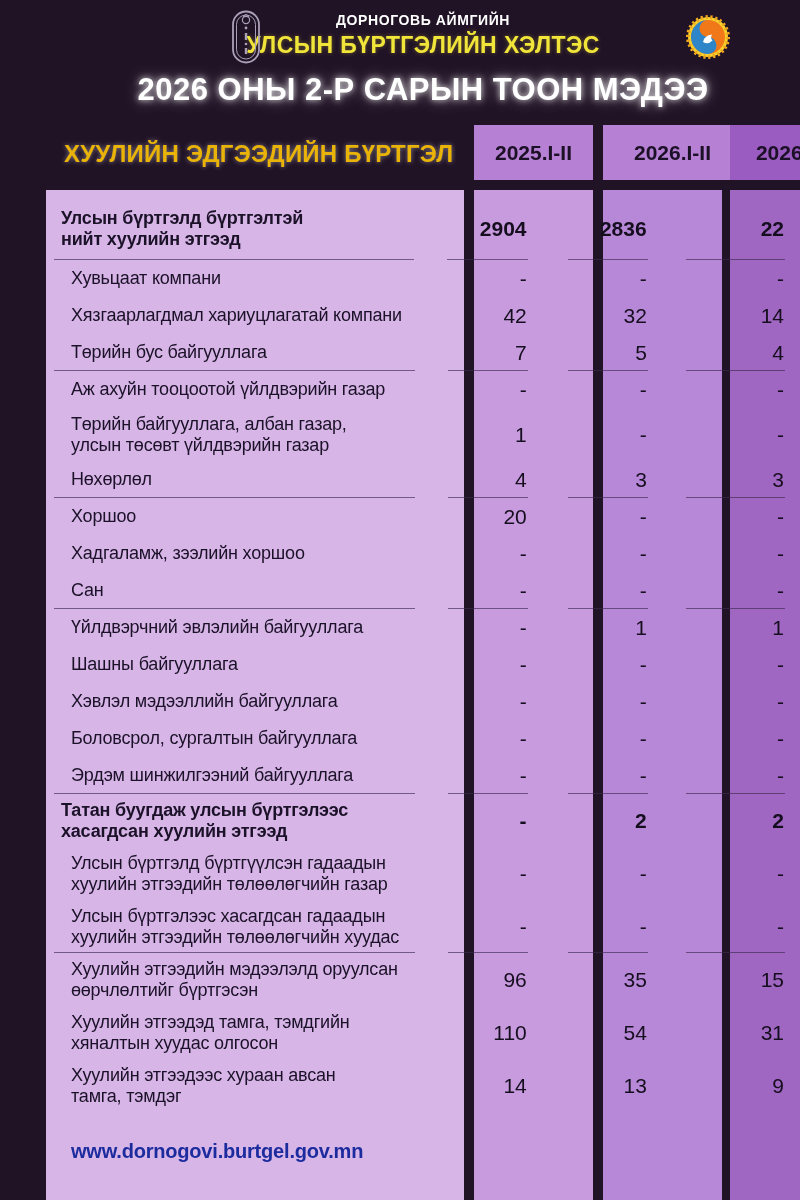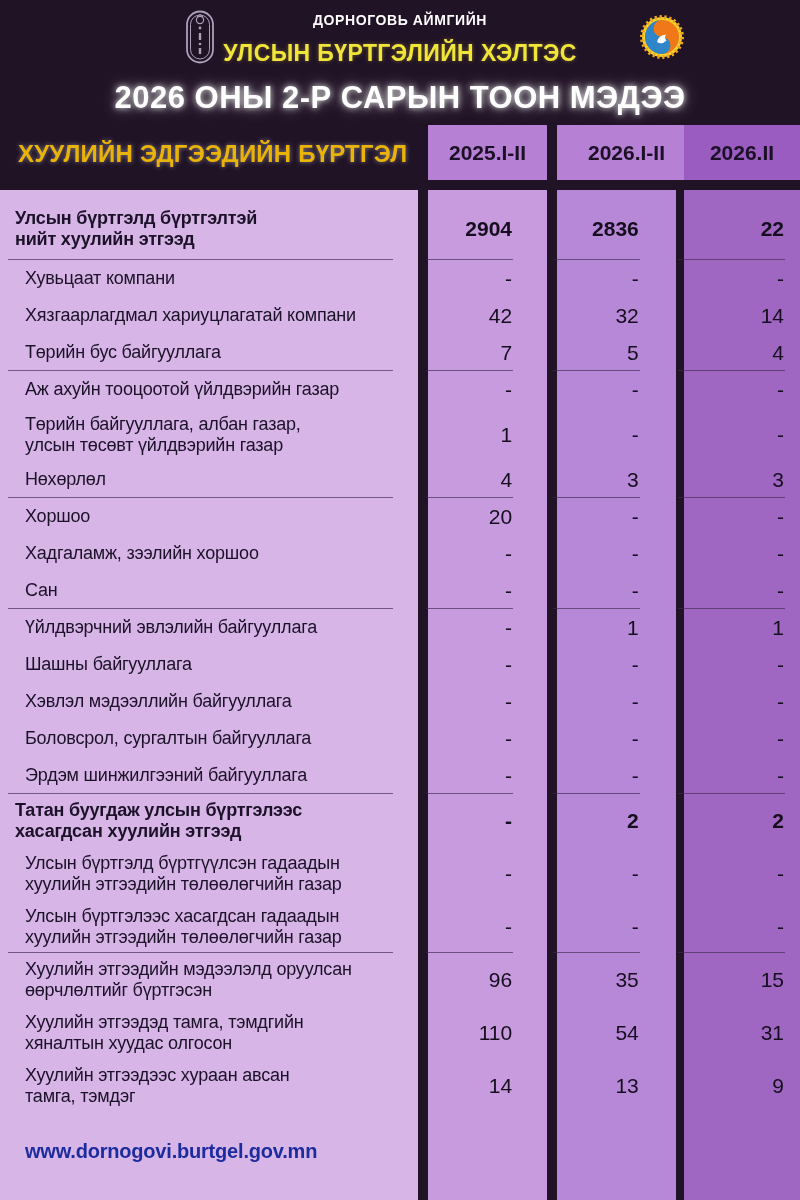--- a/index.html
+++ b/index.html
@@ -4,27 +4,28 @@
 <style>
   * { margin:0; padding:0; box-sizing:border-box; }
   html,body { background:#000; }
   .page {
     position:relative;
     width:800px; height:1200px;
     background: var(--background-dark, #211326);
     font-family:"Liberation Sans", sans-serif;
     overflow:hidden;
     margin:0 auto;
+    padding-left:46px;
   }
 
   
   .hdr { position:relative; height:118px; }
   .brand-text { text-align:center; padding-top:12px; }
   .org1 { color:#ffffff; font-size:14px; font-weight:bold; letter-spacing:.6px; }
-  .org2 { color:var(--accent-yellow,#f2e53a); font-size:23px; font-weight:bold; letter-spacing:.4px; margin-top:12px;
+  .org2 { color:var(--accent-yellow,#f2e53a); font-size:23px; font-weight:bold; letter-spacing:.4px; margin-top:4px;
           text-shadow:0 0 4px rgba(242,229,58,.35); }
   .emblem-left { position:absolute; left:180px; top:8px; }
   .emblem-right{ position:absolute; left:638px; top:13px; }
   .main-title {
     margin-top:13px; text-align:center;
     color:#fff; font-size:31px; font-weight:bold; letter-spacing:.5px;
     text-shadow:0 0 6px rgba(255,255,255,.85), 0 0 16px rgba(255,255,255,.45);
   }
 
   
@@ -247,21 +248,21 @@
   <div class="row two-line">
     <div class="cell label">Улсын бүртгэлд бүртгүүлсэн гадаадын
 хуулийн этгээдийн төлөөлөгчийн газар</div>
     <div class="cell val v1">-</div>
     <div class="cell val v2">-</div>
     <div class="cell val v3">-</div>
   </div>
 
   <div class="row sep two-line">
     <div class="cell label">Улсын бүртгэлээс хасагдсан гадаадын
-хуулийн этгээдийн төлөөлөгчийн газар</div>
+хуулийн этгээдийн төлөөлөгчийн хуудас</div>
     <div class="cell val v1">-</div>
     <div class="cell val v2">-</div>
     <div class="cell val v3">-</div>
   </div>
 
   <div class="row two-line">
     <div class="cell label">Хуулийн этгээдийн мэдээлэлд оруулсан
 өөрчлөлтийг бүртгэсэн</div>
     <div class="cell val v1">96</div>
     <div class="cell val v2">35</div>

